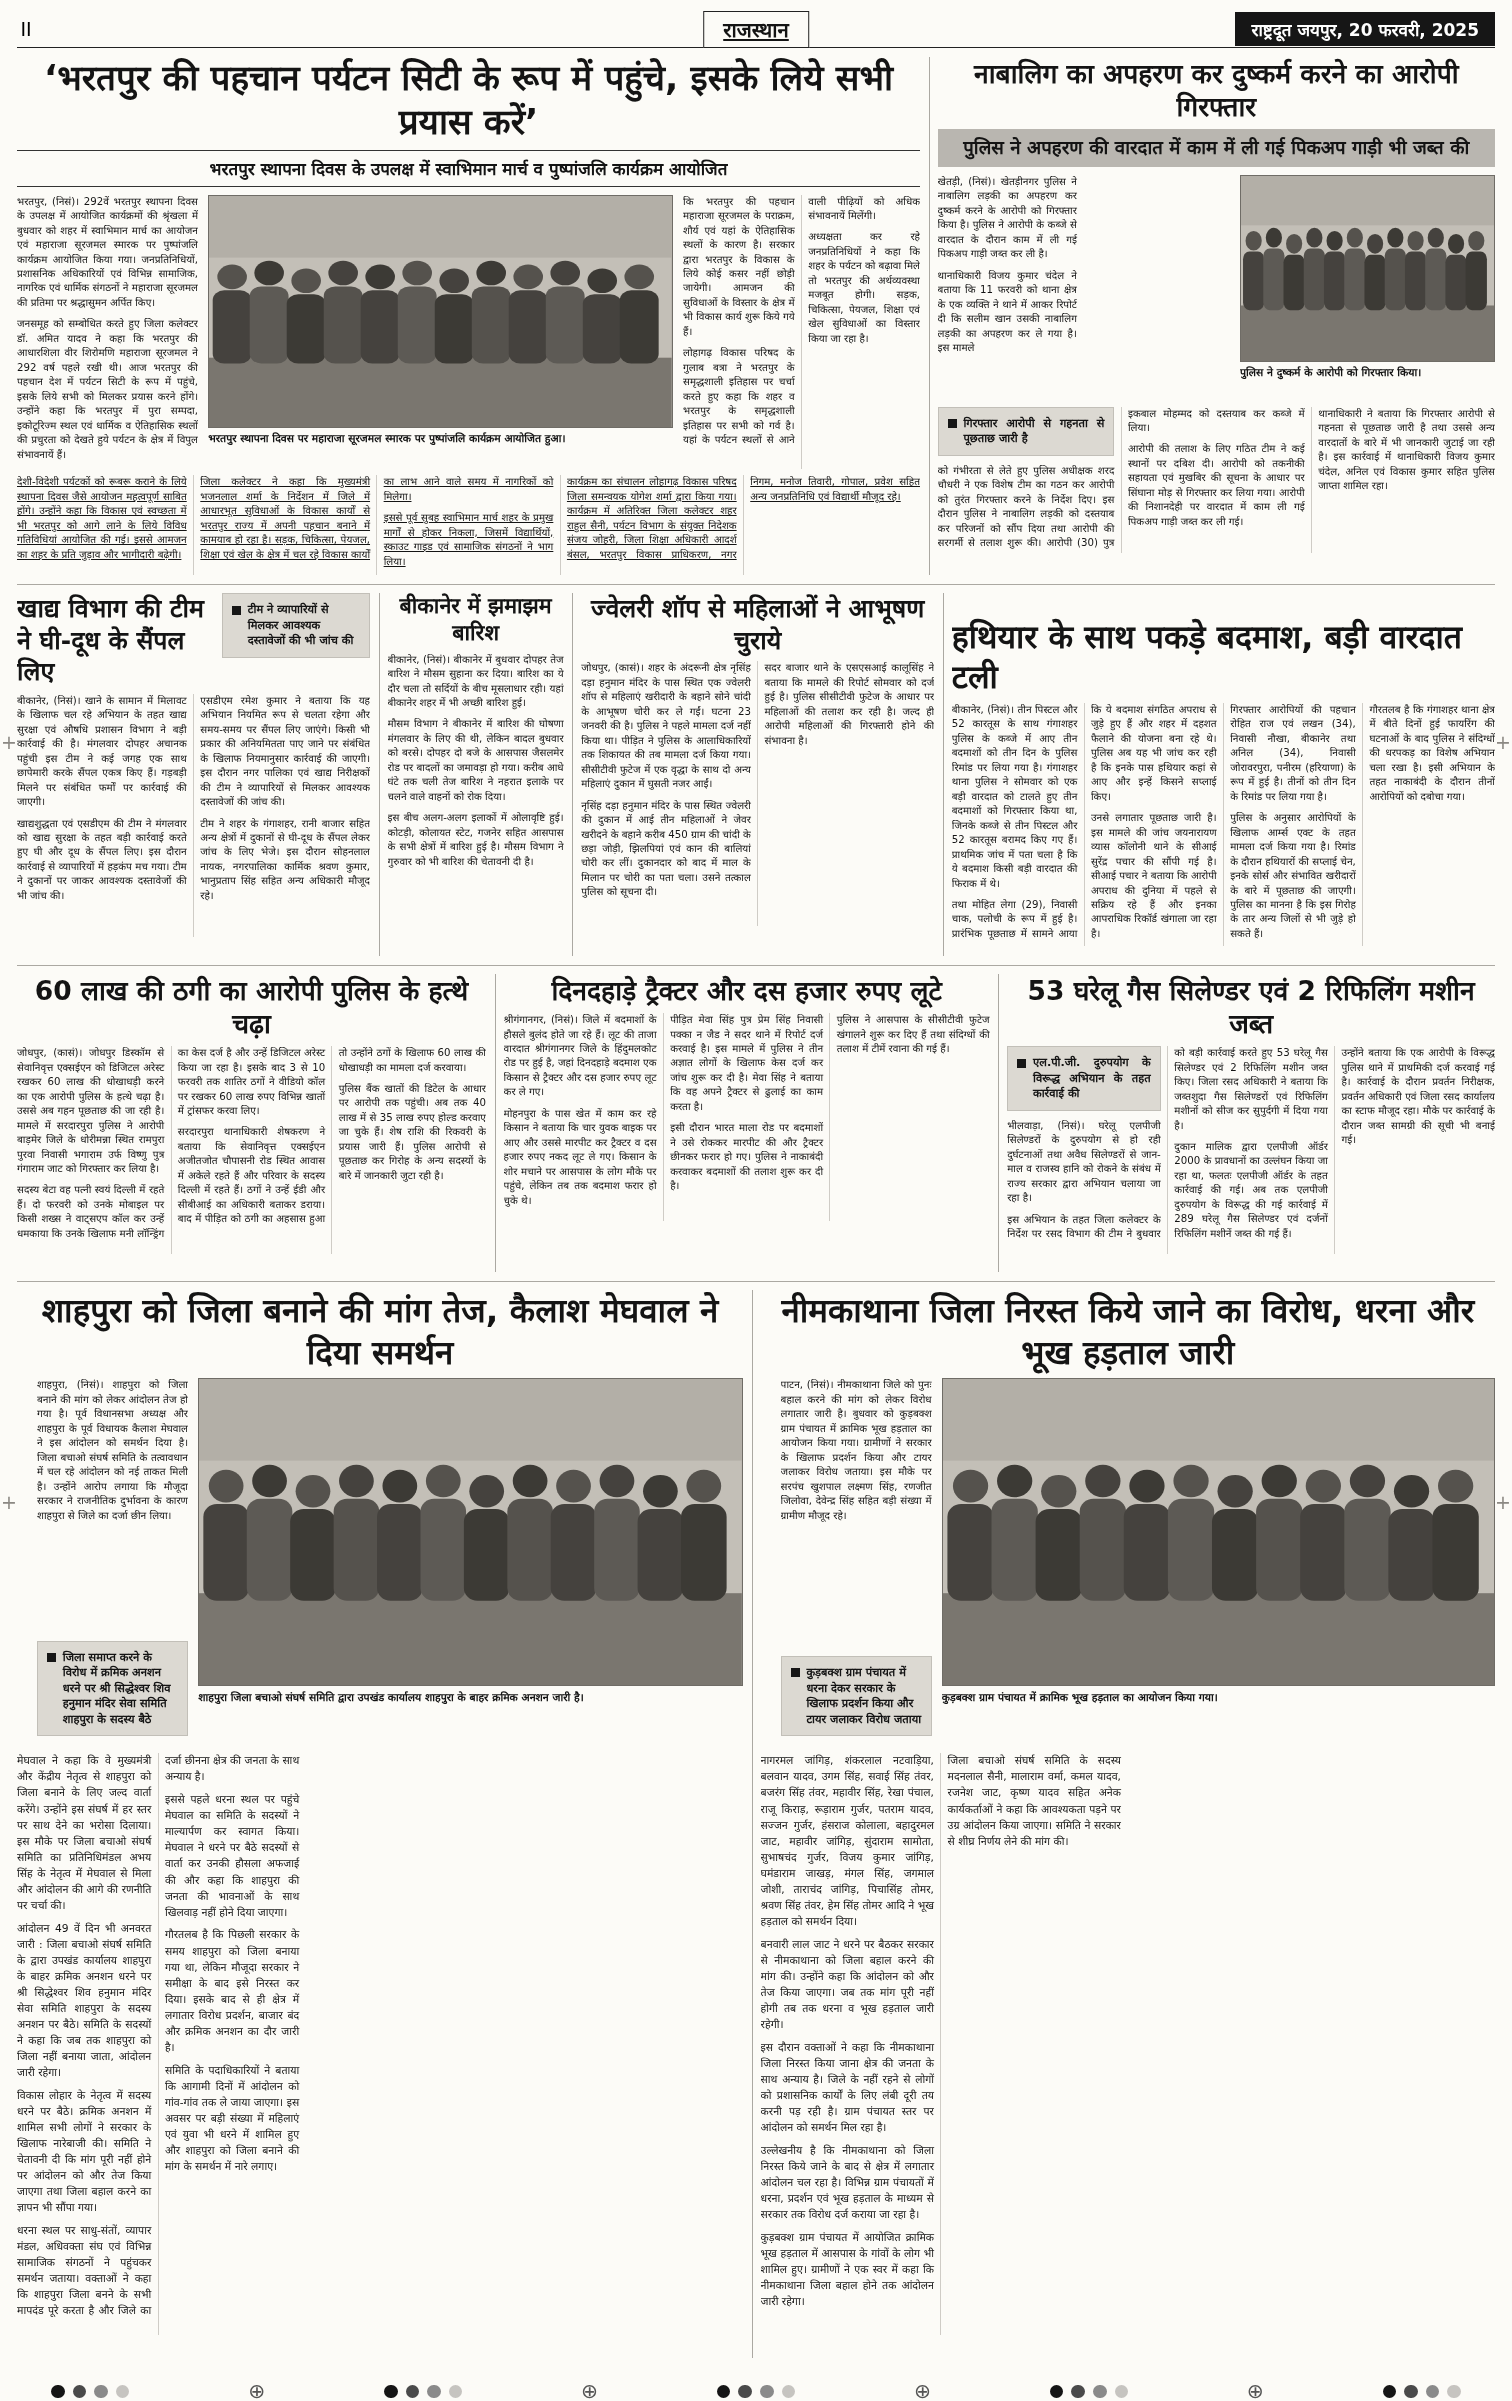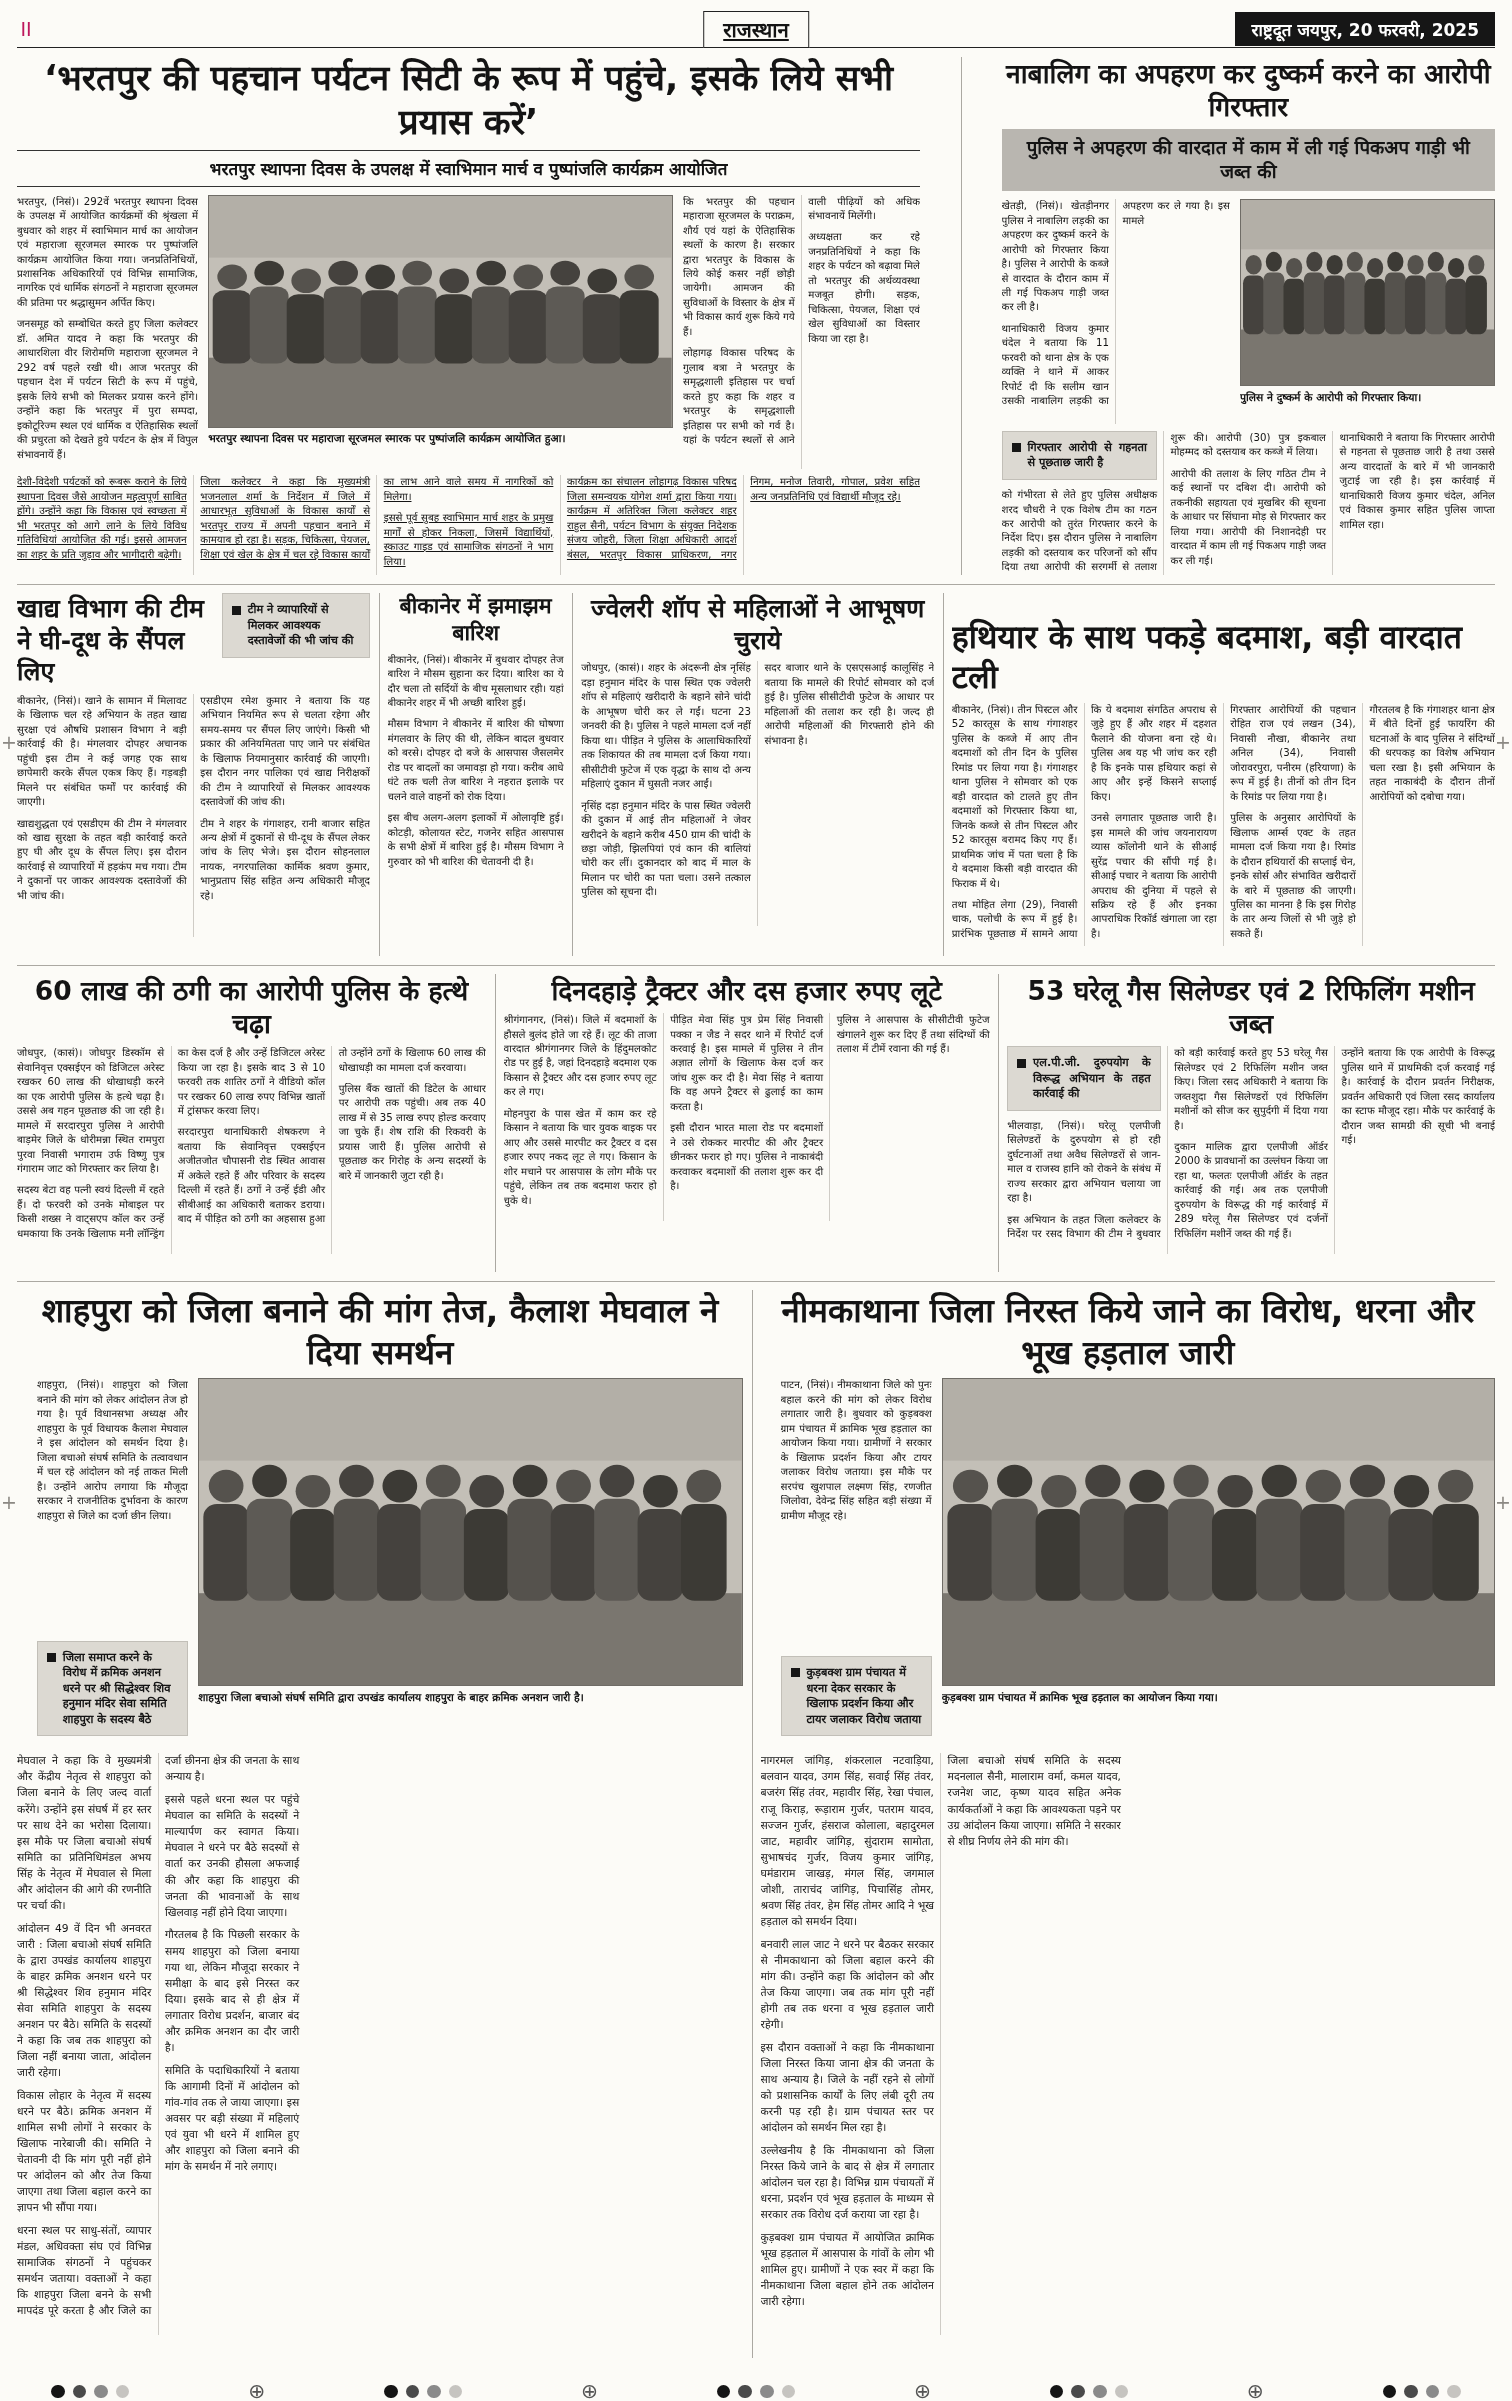--- a/index.html
+++ b/index.html
@@ -6,21 +6,21 @@
   html,body { background:#d9d7d2; }
   .page {
     width:1512px; height:2401px; margin:0 auto; position:relative; overflow:hidden;
     background:#fcfbf7; color:#141414;
     font-family:"DejaVu Sans","Liberation Sans",sans-serif;
     padding:11.3px 17px 0;
   }
   
   .masthead { height:37px; display:flex; align-items:center; justify-content:space-between;
     border-bottom:1.1px solid #222; margin-bottom:9px; position:relative; }
-  .pageno { font-size:19px; color:#be185d; padding-left:3.4px; }
+  .pageno { font-size:19px; color:#000000; padding-left:3.4px; }
   .section-box { position:absolute; left:50%; transform:translateX(-50%);
     border:1.1px solid #222; background:#fcfbf7; padding:3.4px 19px; font-size:20.3px; font-weight:bold;text-decoration:underline; }
   .date-box { background:#161616; color:#fff; padding:5.6px 16px; font-size:17px; font-weight:bold; }
   
   .row { display:flex; align-items:stretch; }
   .vrule { width:0.6px; background:#aba8a2; margin:0 8.5px; flex:none; }
   .hrule { border:0; border-top:0.6px solid #aba8a2; margin:8.5px 0; }
   .story { overflow:hidden; }
   .hl { font-weight:bold; line-height:1.25; margin-bottom:5.6px; }
   .center { text-align:center; }
@@ -40,21 +40,21 @@
   .cols-1 { column-count:1; } .cols-2 { column-count:2; } .cols-3 { column-count:3; }
   .cols-4 { column-count:4; } .cols-5 { column-count:5; }
   .figure { overflow:hidden; }
   .photo { border:0.6px solid #6f6c66; background:#a8a49d; overflow:hidden; }
   .ph { width:100%; height:100%; display:block; }
   .caption { font-size:10.7px; font-weight:bold; margin-top:4.5px; line-height:1.3; }
   .hbox { background:#dcd9d2; border:0.6px solid #c2bfb8; padding:8px 9px; font-size:11.3px;
     font-weight:bold; line-height:1.38; display:flex; gap:6.8px; break-inside:avoid; margin-bottom:8px; }
   .sq { width:9px; height:9px; background:#161616; flex:none; margin-top:3.4px; }
   
-  .row-top { height:518px;gap:32px; }
+  .row-top { height:518px; }
   .story-bharatpur { width:903px; flex:none; }
   .bh-main { display:grid; grid-template-columns:181px 1fr 237px; gap:10.2px; height:274px; margin-bottom:6.8px; }
   .ph-a { height:233px; }
   .bh-bottom { height:107px;text-decoration:underline; }
   .story-khetri { flex:1; }
   .kh-main { display:grid; grid-template-columns:1fr 255px; gap:10.2px; height:225px; margin-bottom:6.8px; }
   .ph-k { height:187px; }
   .kh-bottom { height:146px; }
   
   .row2 { height:363px; }

